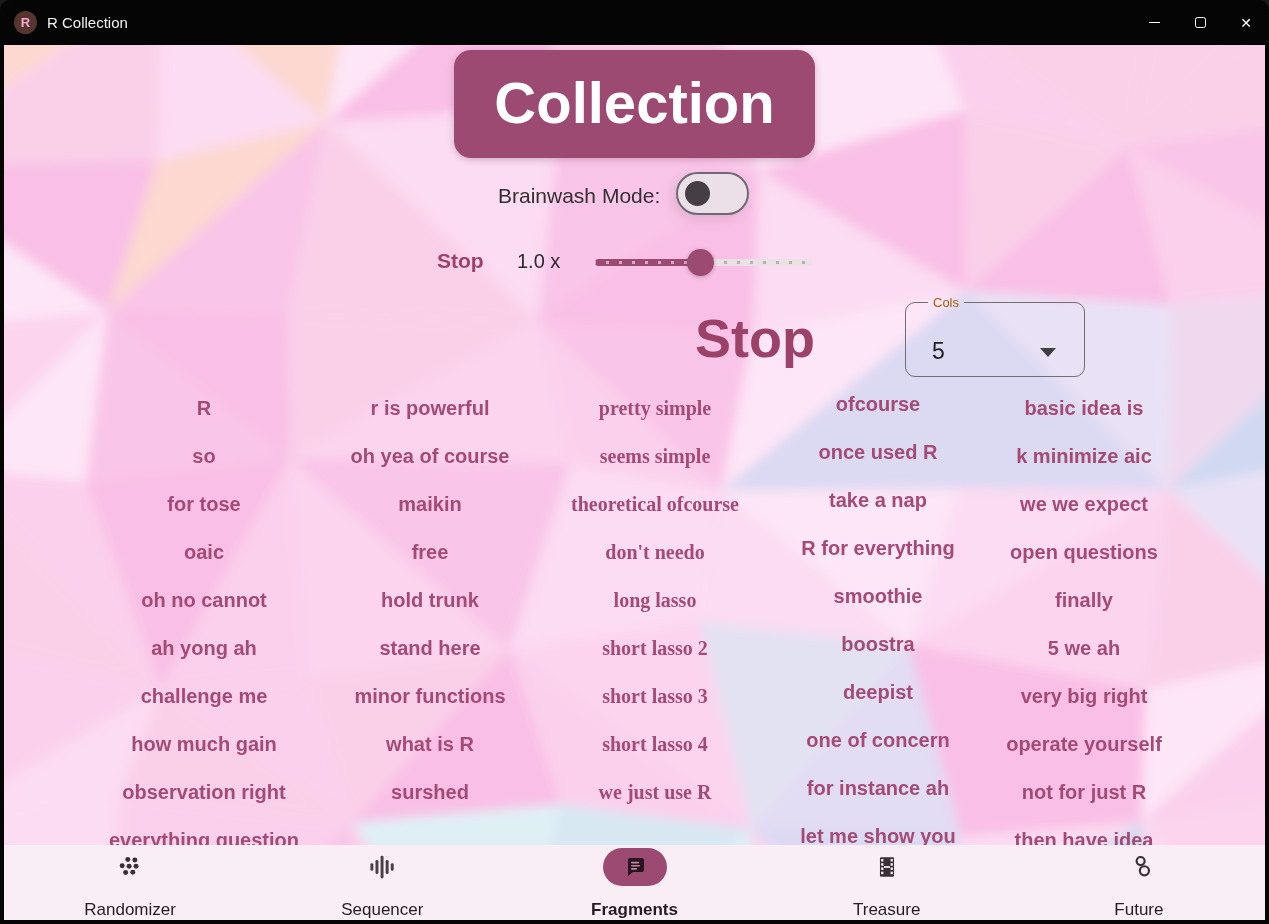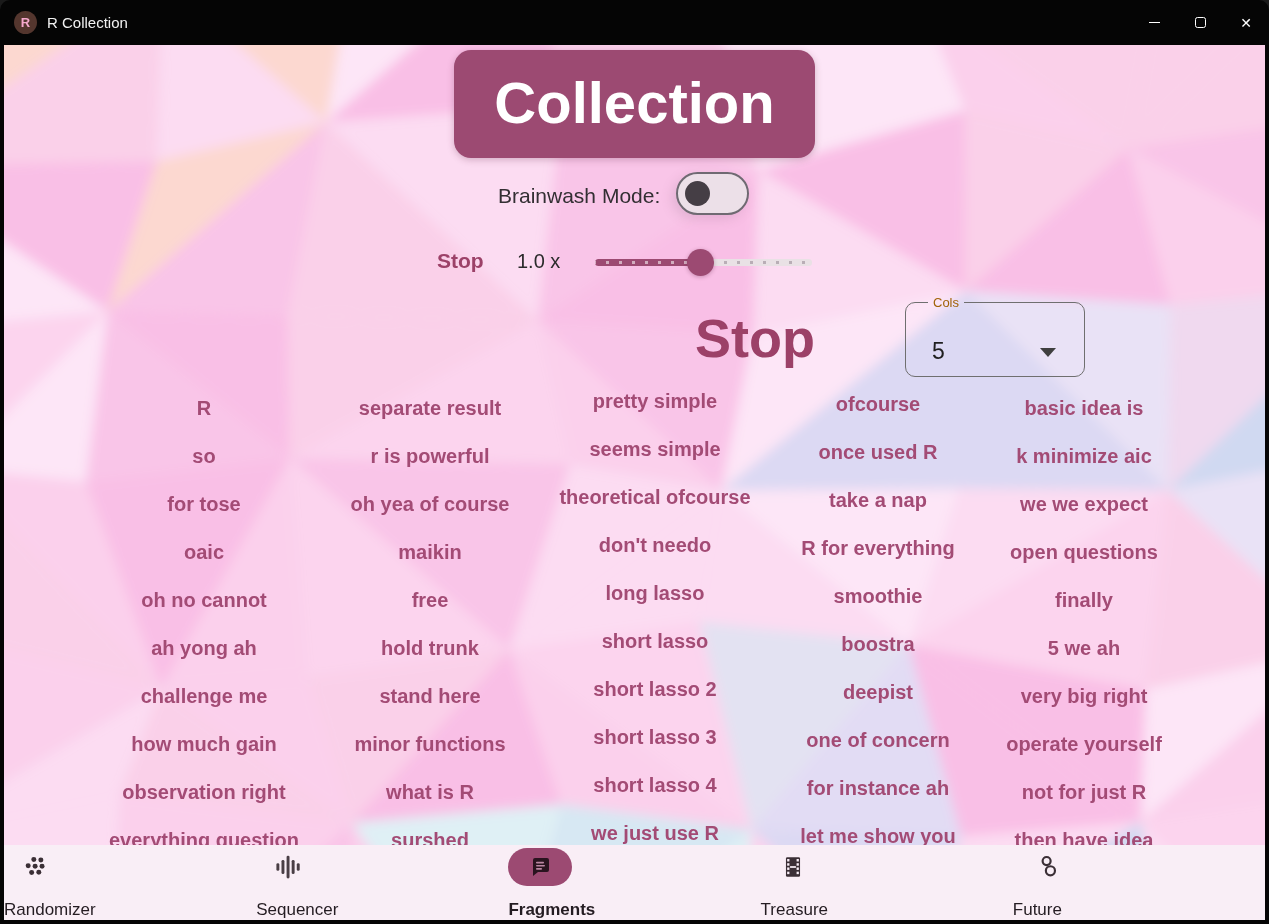--- a/index.html
+++ b/index.html
@@ -63,28 +63,28 @@
   .dd-arrow { position:absolute; right:28px; top:38px; width:0; height:0;
               border-left:8px solid transparent; border-right:8px solid transparent;
               border-top:9px solid #3f3f3f; }
 
   
   .frag-col { position:absolute; width:244px; }
   .frag-item { height:48px; line-height:48px; text-align:center; font-size:20px;
                font-weight:600; color:var(--frag); white-space:nowrap; cursor:pointer; }
   #col0 { left:78px;  top:339px; }
   #col1 { left:304px; top:339px; }
-  #col2 { left:529px; top:332px; }
+  #col2 { left:529px; top:339px;font-family:Liberation Serif, serif; }
   #col3 { left:752px; top:335px; }
   #col4 { left:958px; top:339px; }
 
   
   .navbar { position:absolute; left:4px; right:4px; bottom:4px; height:75px;
             background:var(--navbg); display:flex; z-index:10; }
-  .nav-tab { flex:1; display:flex; flex-direction:column; align-items:flex-start;
+  .nav-tab { flex:1; display:flex; flex-direction:column; align-items:center;
              padding-top:3px; cursor:pointer; }
   .icon-slot { width:64px; height:40px; display:flex; align-items:center; justify-content:center;
                border-radius:20px; }
   .nav-tab.selected .icon-slot { background:var(--accent); }
   .nav-label { margin-top:14px; font-size:17px; color:#241c22; }
   .nav-tab.selected .nav-label { font-weight:600; }
 </style>
 </head>
 <body>
 
@@ -234,38 +234,36 @@
         <div class="frag-item">for tose</div>
         <div class="frag-item">oaic</div>
         <div class="frag-item">oh no cannot</div>
         <div class="frag-item">ah yong ah</div>
         <div class="frag-item">challenge me</div>
         <div class="frag-item">how much gain</div>
         <div class="frag-item">observation right</div>
         <div class="frag-item">everything question</div>
       </div>
     <div id="col1" class="frag-col">
-        <div class="frag-item">separate result</div>
         <div class="frag-item">r is powerful</div>
         <div class="frag-item">oh yea of course</div>
         <div class="frag-item">maikin</div>
         <div class="frag-item">free</div>
         <div class="frag-item">hold trunk</div>
         <div class="frag-item">stand here</div>
         <div class="frag-item">minor functions</div>
         <div class="frag-item">what is R</div>
         <div class="frag-item">surshed</div>
       </div>
     <div id="col2" class="frag-col">
         <div class="frag-item">pretty simple</div>
         <div class="frag-item">seems simple</div>
         <div class="frag-item">theoretical ofcourse</div>
         <div class="frag-item">don't needo</div>
         <div class="frag-item">long lasso</div>
-        <div class="frag-item">short lasso</div>
         <div class="frag-item">short lasso 2</div>
         <div class="frag-item">short lasso 3</div>
         <div class="frag-item">short lasso 4</div>
         <div class="frag-item">we just use R</div>
       </div>
     <div id="col3" class="frag-col">
         <div class="frag-item">ofcourse</div>
         <div class="frag-item">once used R</div>
         <div class="frag-item">take a nap</div>
         <div class="frag-item">R for everything</div>

